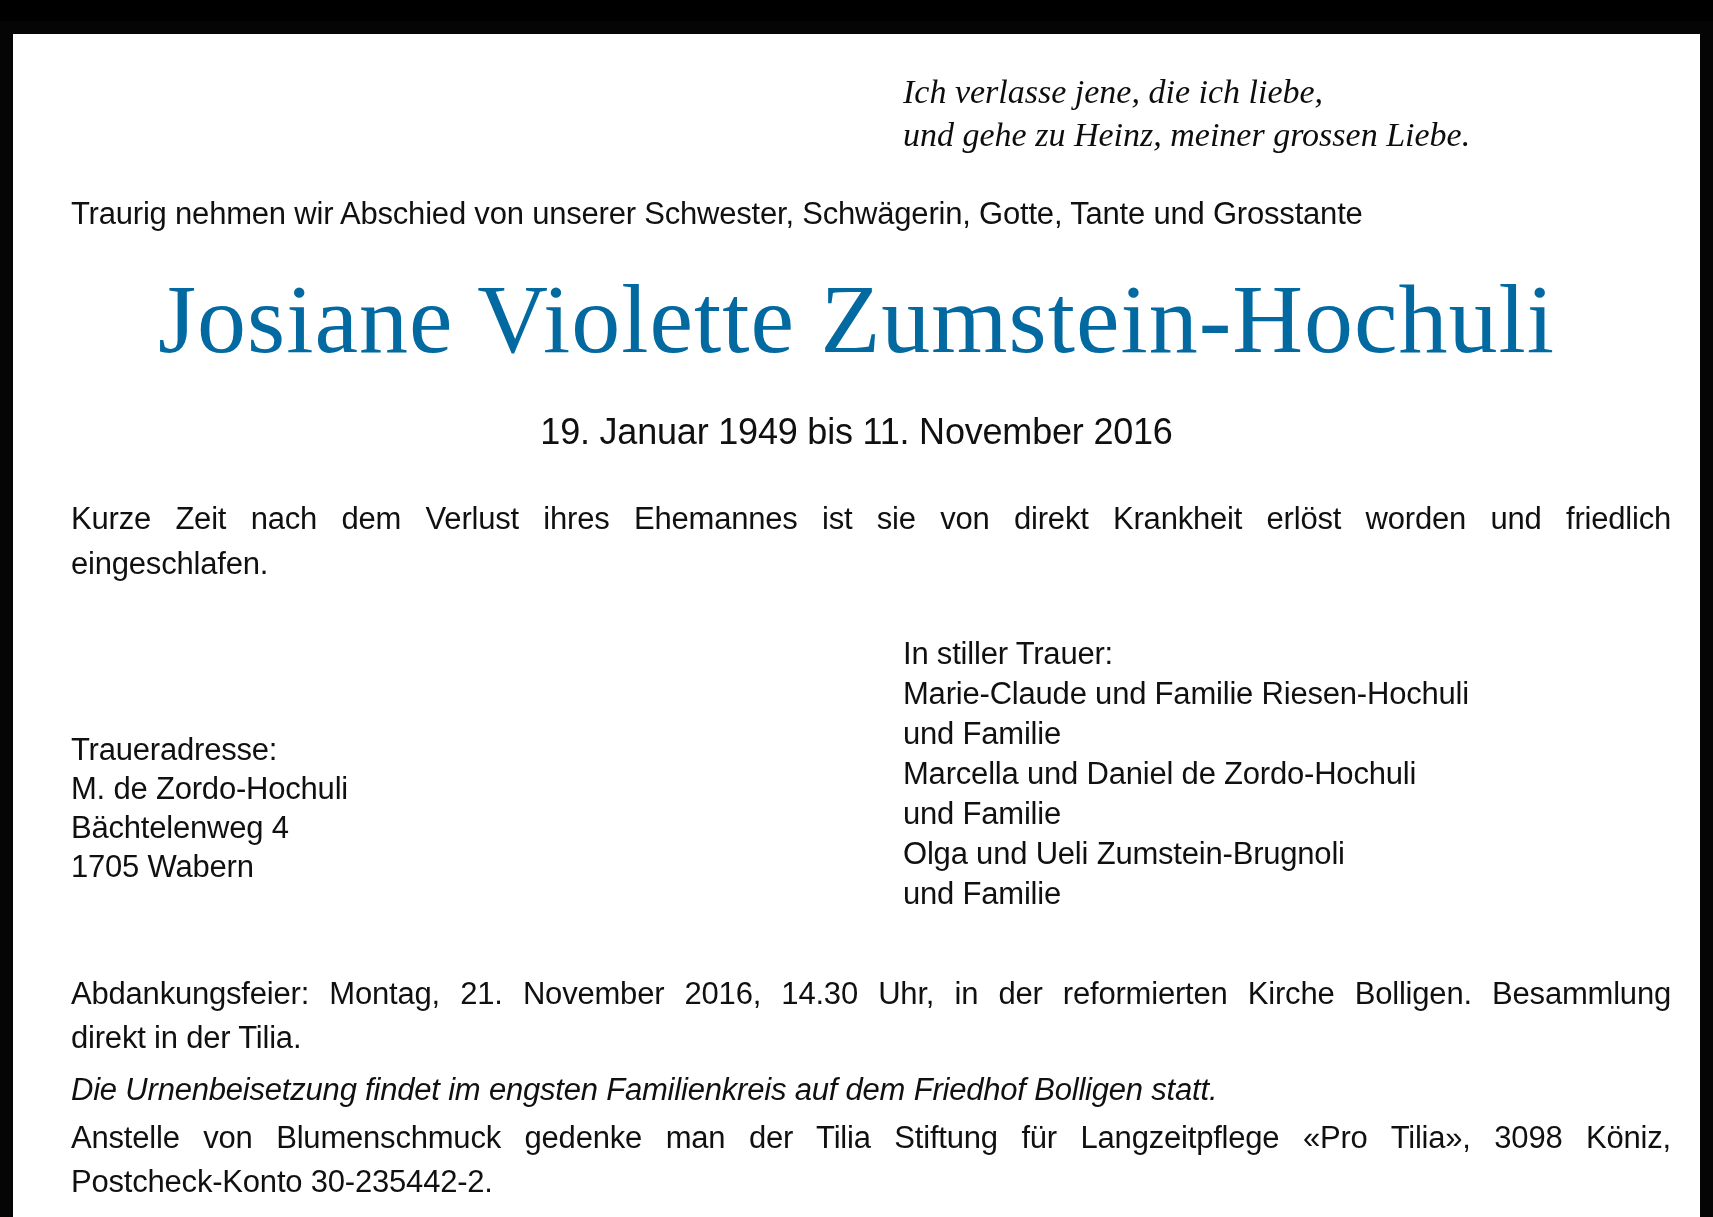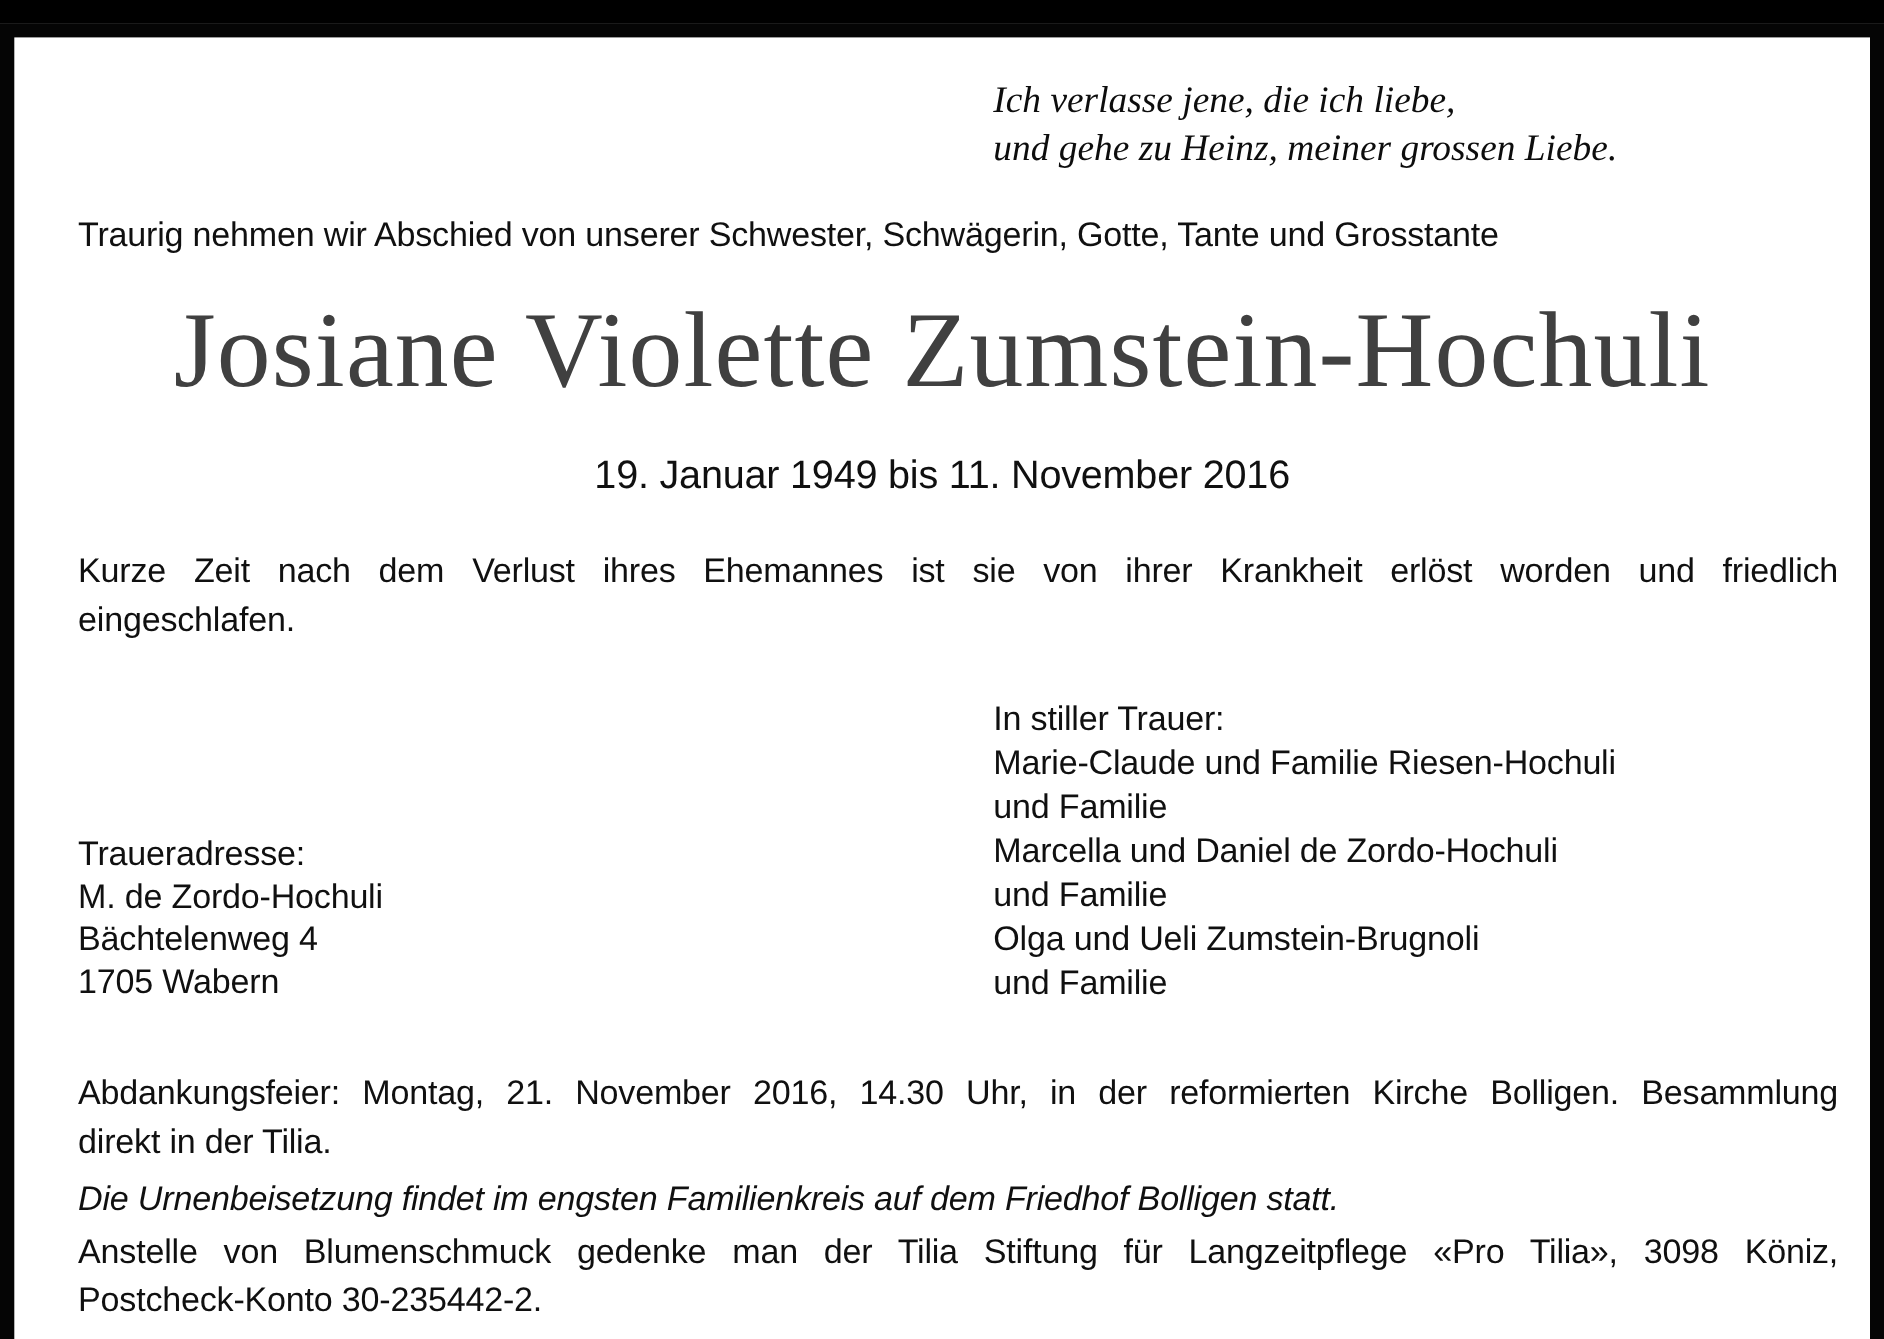--- a/index.html
+++ b/index.html
@@ -43,21 +43,21 @@
 
   .name {
     left: 13px; right: 13px; top: 233px;
     margin: 0;
     text-align: center;
     font-family: "Liberation Serif", serif;
     font-weight: 400;
     font-size: 98px;
     letter-spacing: 1px;
     line-height: 104px;
-    color: #404040;
+    color: #0369a1;
     white-space: nowrap;
   }
 
   .dates {
     left: 13px; right: 13px; top: 376px;
     text-align: center;
     font-size: 36px;
     letter-spacing: -0.2px;
     line-height: 44px;
   }
@@ -79,21 +79,21 @@
   }
   .gap-top { margin-top: 8px; font-style: italic; }
 
   .mourners {
     left: 890px; top: 600px;
     font-size: 31px;
     letter-spacing: -0.2px;
     line-height: 40px;
   }
   .address {
-    left: 58px; top: 722px;
+    left: 58px; top: 696px;
     font-size: 31px;
     letter-spacing: -0.2px;
     line-height: 39px;
   }
 </style>
 </head>
 <body>
 
 <div class="canvas">
   <div class="page">
@@ -103,21 +103,21 @@
       <div>und gehe zu Heinz, meiner grossen Liebe.</div>
     </div>
 
     <div class="abs intro">Traurig nehmen wir Abschied von unserer Schwester, Schwägerin, Gotte, Tante und Grosstante</div>
 
     <h1 class="abs name">Josiane Violette Zumstein-Hochuli</h1>
 
     <div class="abs dates">19. Januar 1949 bis 11. November 2016</div>
 
     <div class="abs bodyblock obituary">
-      <div class="jline">Kurze Zeit nach dem Verlust ihres Ehemannes ist sie von ihrer Krankheit erlöst worden und friedlich</div>
+      <div class="jline">Kurze Zeit nach dem Verlust ihres Ehemannes ist sie von direkt Krankheit erlöst worden und friedlich</div>
       <div>eingeschlafen.</div>
     </div>
 
     <div class="abs mourners">
       <div>In stiller Trauer:</div>
       <div>Marie-Claude und Familie Riesen-Hochuli</div>
       <div>und Familie</div>
       <div>Marcella und Daniel de Zordo-Hochuli</div>
       <div>und Familie</div>
       <div>Olga und Ueli Zumstein-Brugnoli</div>

